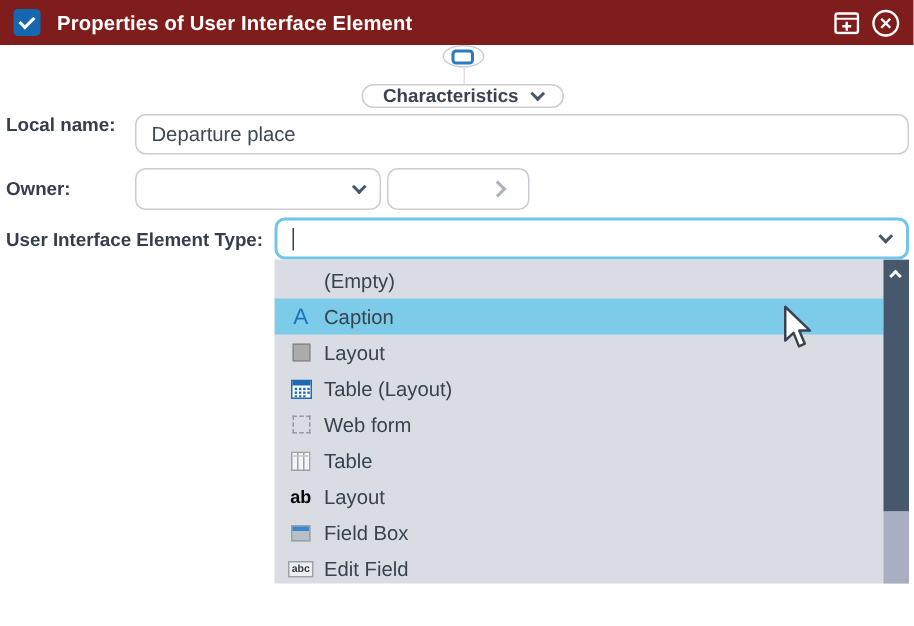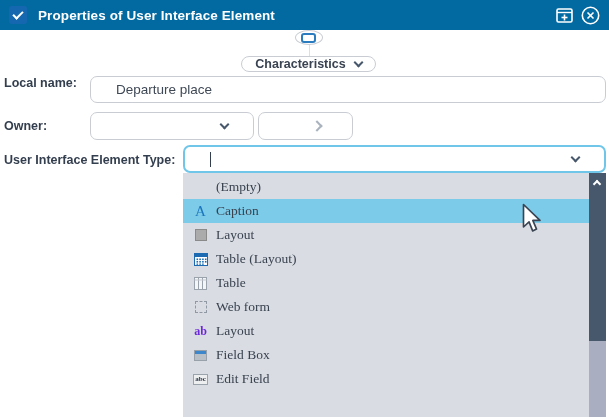--- a/index.html
+++ b/index.html
@@ -6,21 +6,21 @@
   html,body { width:609px; height:417px; }
   body {
     font-family: "Liberation Sans", sans-serif;
     background:#ffffff;
     position:relative;
     overflow:hidden;
   }
   
   .titlebar {
     position:absolute; left:0; top:0; width:609px; height:30px;
-    background:#0369a1; display:flex; align-items:center;
+    background:#7f1d1d; display:flex; align-items:center;
     padding:0 9px;
   }
   .check-icon {
     width:18px; height:18px; background:#1568af; border-radius:3px;
     position:relative; margin-right:11px; flex:none;
   }
   .check-icon::after {
     content:""; position:absolute; left:4px; top:4.5px; width:8px; height:4px;
     border-left:2px solid #fff; border-bottom:2px solid #fff;
     transform:rotate(-45deg);
@@ -55,43 +55,43 @@
   }
 
   
   .form-label {
     position:absolute; left:4px; font-weight:bold; font-size:12.5px; color:#333e4e;
     white-space:nowrap;
   }
   .textbox {
     position:absolute; background:#fff; border:1px solid #c9cdd3; border-radius:7px;
     font-size:13.5px; color:#3f4855; display:flex; align-items:center;
-    padding:0 25px;
+    padding:0 10px;
   }
   .combo-chev { margin-left:auto; }
   .caret-bar { width:1px; height:15px; background:#333e4e; }
 
   
   .listbox {
-    position:absolute; left:183px; top:173px; width:423px; height:244px;
-    background:#d9dde3; overflow:hidden;font-family:Liberation Serif, serif;
+    position:absolute; left:183px; top:173px; width:423px; height:216px;
+    background:#d9dde3; overflow:hidden;
   }
   .list-inner { padding-top:2px; }
   .list-row {
     height:24px; width:406px; display:flex; align-items:center;
     padding-left:9px; gap:7px; font-size:13.5px; color:#39424f;
   }
   .list-row.hl { background:#7ccbe9; }
   .icon-cell { width:17px; height:17px; display:flex; align-items:center; justify-content:center; flex:none; }
 
   .icon-constant { color:#1b75bc; font-size:15px; line-height:15px; }
   .icon-layout { width:12px; height:12px; background:#ababab; border:1px solid #8a8a8a; }
   .icon-field { width:15px; height:9px; border:2px solid #1b6ab2; border-radius:3px; background:#fff; }
   .icon-webform { width:12px; height:12px; border:1px dashed #8f98a3; }
-  .icon-caption { font-weight:bold; font-size:12px; color:#6d28d9; line-height:12px; }
+  .icon-caption { font-weight:bold; font-size:12px; color:#000000; line-height:12px; }
   .icon-dialog { width:13px; height:11px; background:#b9bfc6; border:1px solid #98a0a9; position:relative; }
   .icon-dialog::before { content:""; position:absolute; left:0; top:0; right:0; height:3px; background:#3c87cc; }
   .icon-edit {
     font-size:7px; font-weight:bold; color:#2f3744; line-height:9px;
     border:1px solid #9aa2ac; background:#eceef0; padding:0 1px;
   }
 
   
   .scrollbar { position:absolute; right:0; top:0; width:17px; height:244px; }
   .sb-thumb { position:absolute; top:0; left:0; width:17px; height:168px; background:#47586c; }
@@ -201,39 +201,39 @@
               <rect x="8.1" y="10.5" width="1.6" height="1.3"></rect>
           </g>
         </svg>
       </span>
       <span>Table (Layout)</span>
     </div>
 
 
     <div class="list-row">
       <span class="icon-cell">
+          <span class="icon-webform"></span>
+        </span>
+      <span>Web form</span>
+    </div>
+
+    <div class="list-row">
+      <span class="icon-cell">
         <svg width="13" height="13" viewBox="0 0 13 13">
           <rect x="0.5" y="0.5" width="12" height="12" fill="#f4f5f6" stroke="#9aa2ac" stroke-width="1"></rect>
           <line x1="4.5" y1="0.5" x2="4.5" y2="12.5" stroke="#9aa2ac" stroke-width="1"></line>
           <line x1="8.5" y1="0.5" x2="8.5" y2="12.5" stroke="#9aa2ac" stroke-width="1"></line>
           <line x1="0.5" y1="3" x2="12.5" y2="3" stroke="#c3c9cf" stroke-width="1"></line>
         </svg>
       </span>
       <span>Table</span>
     </div>
 
     <div class="list-row">
       <span class="icon-cell">
-          <span class="icon-webform"></span>
-        </span>
-      <span>Web form</span>
-    </div>
-
-    <div class="list-row">
-      <span class="icon-cell">
           <span class="icon-caption">ab</span>
         </span>
       <span>Layout</span>
     </div>
 
     <div class="list-row">
       <span class="icon-cell">
           <span class="icon-dialog"></span>
         </span>
       <span>Field Box</span>

